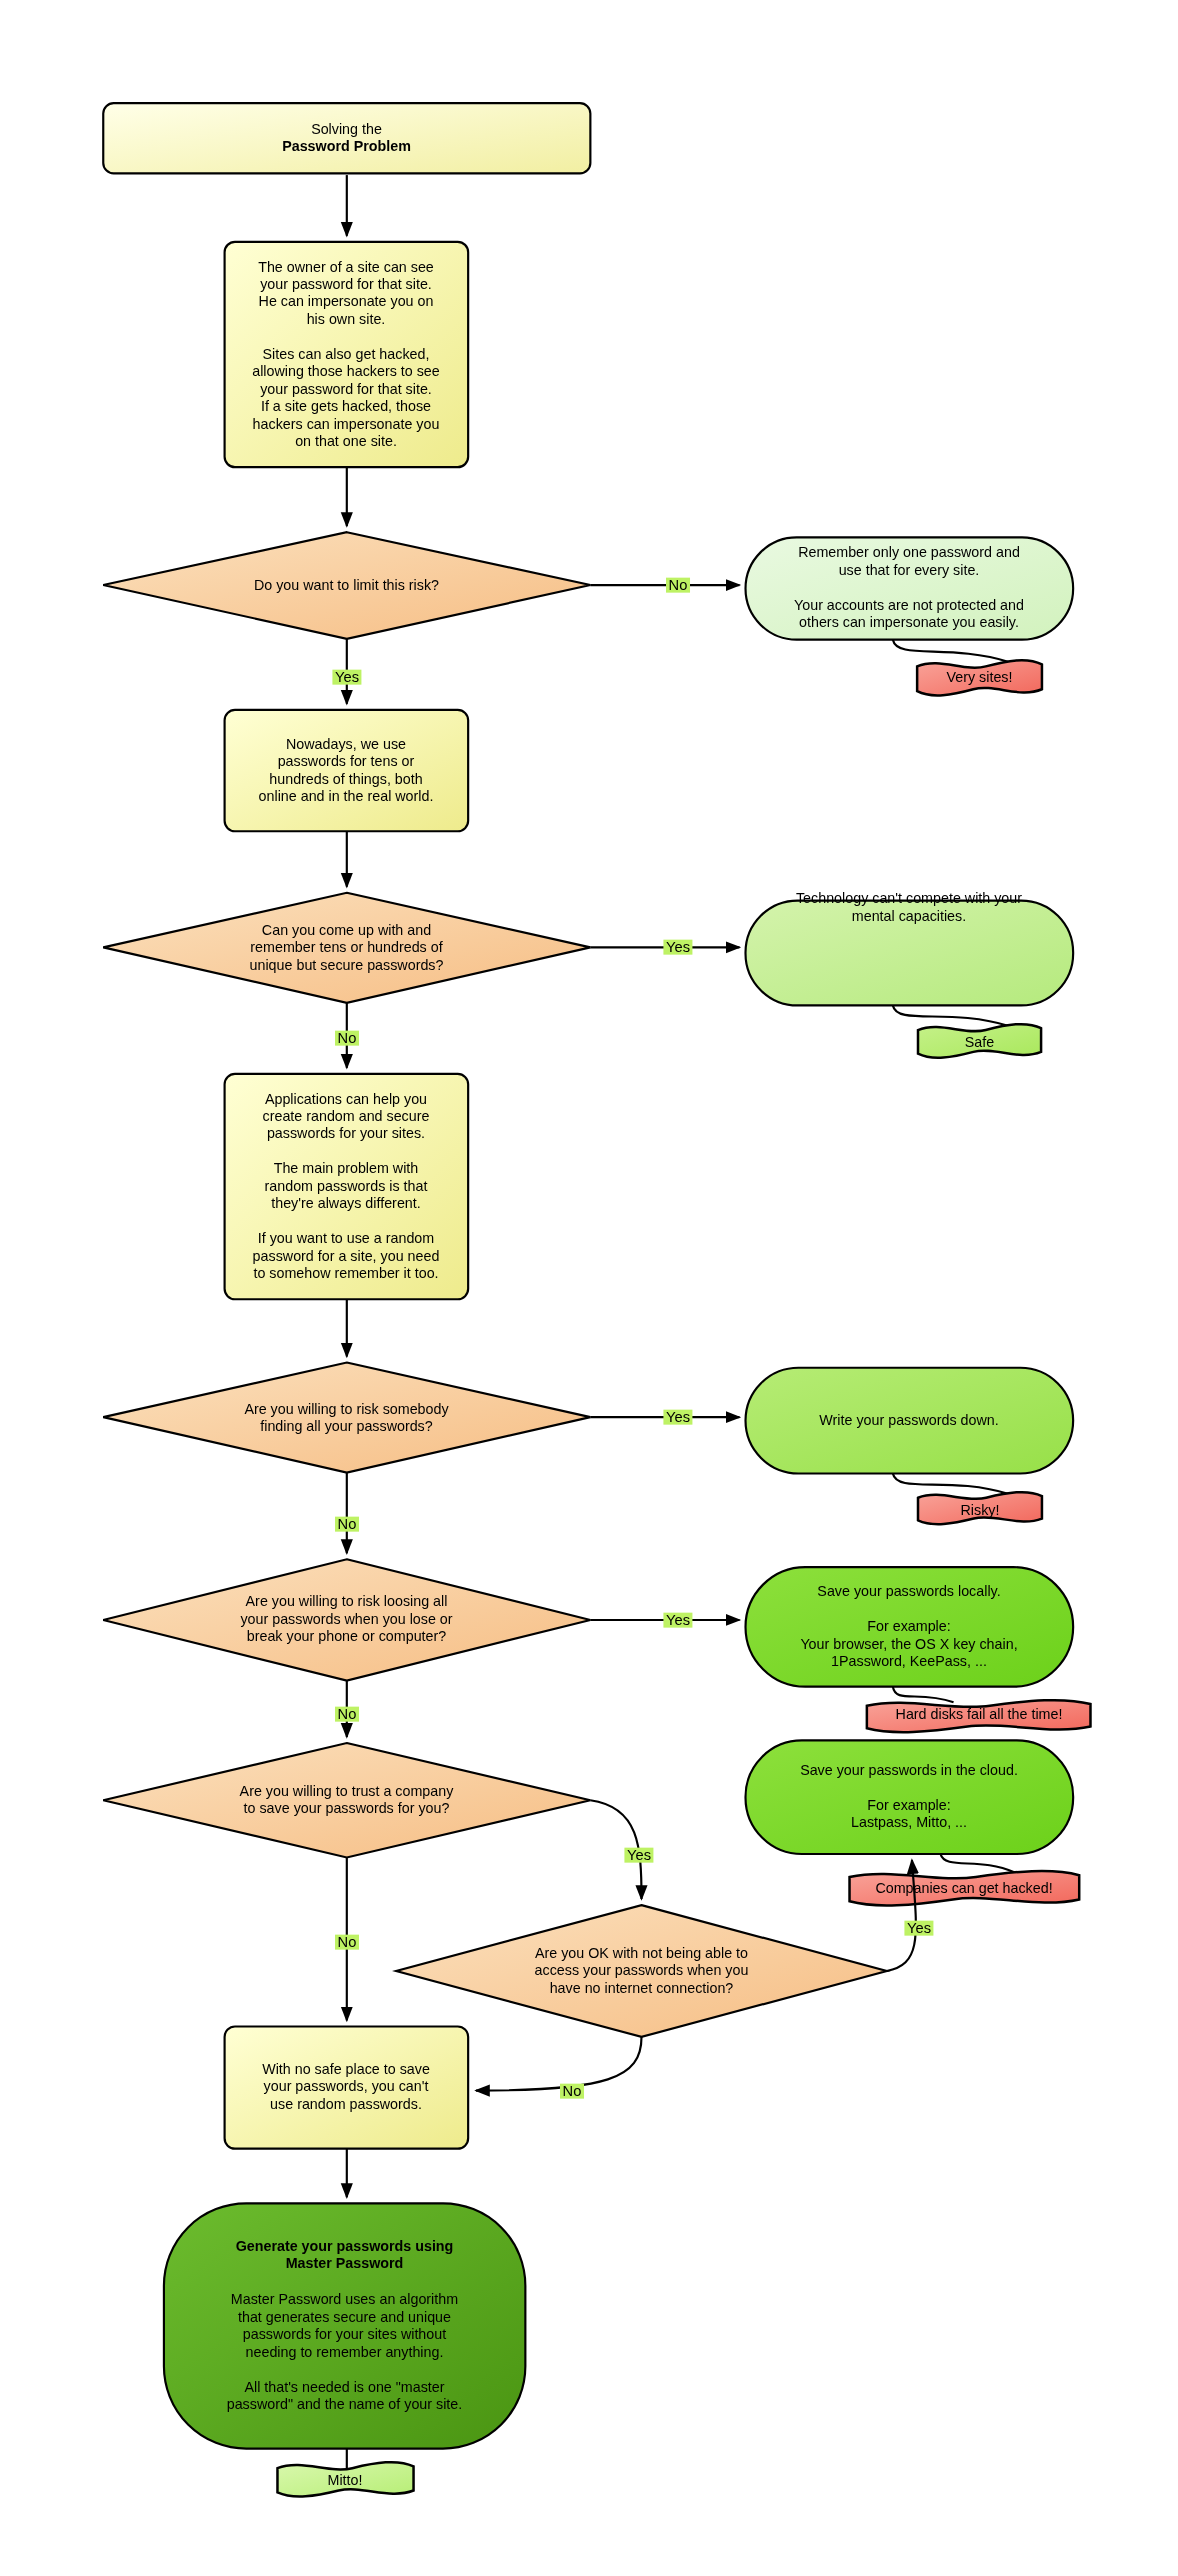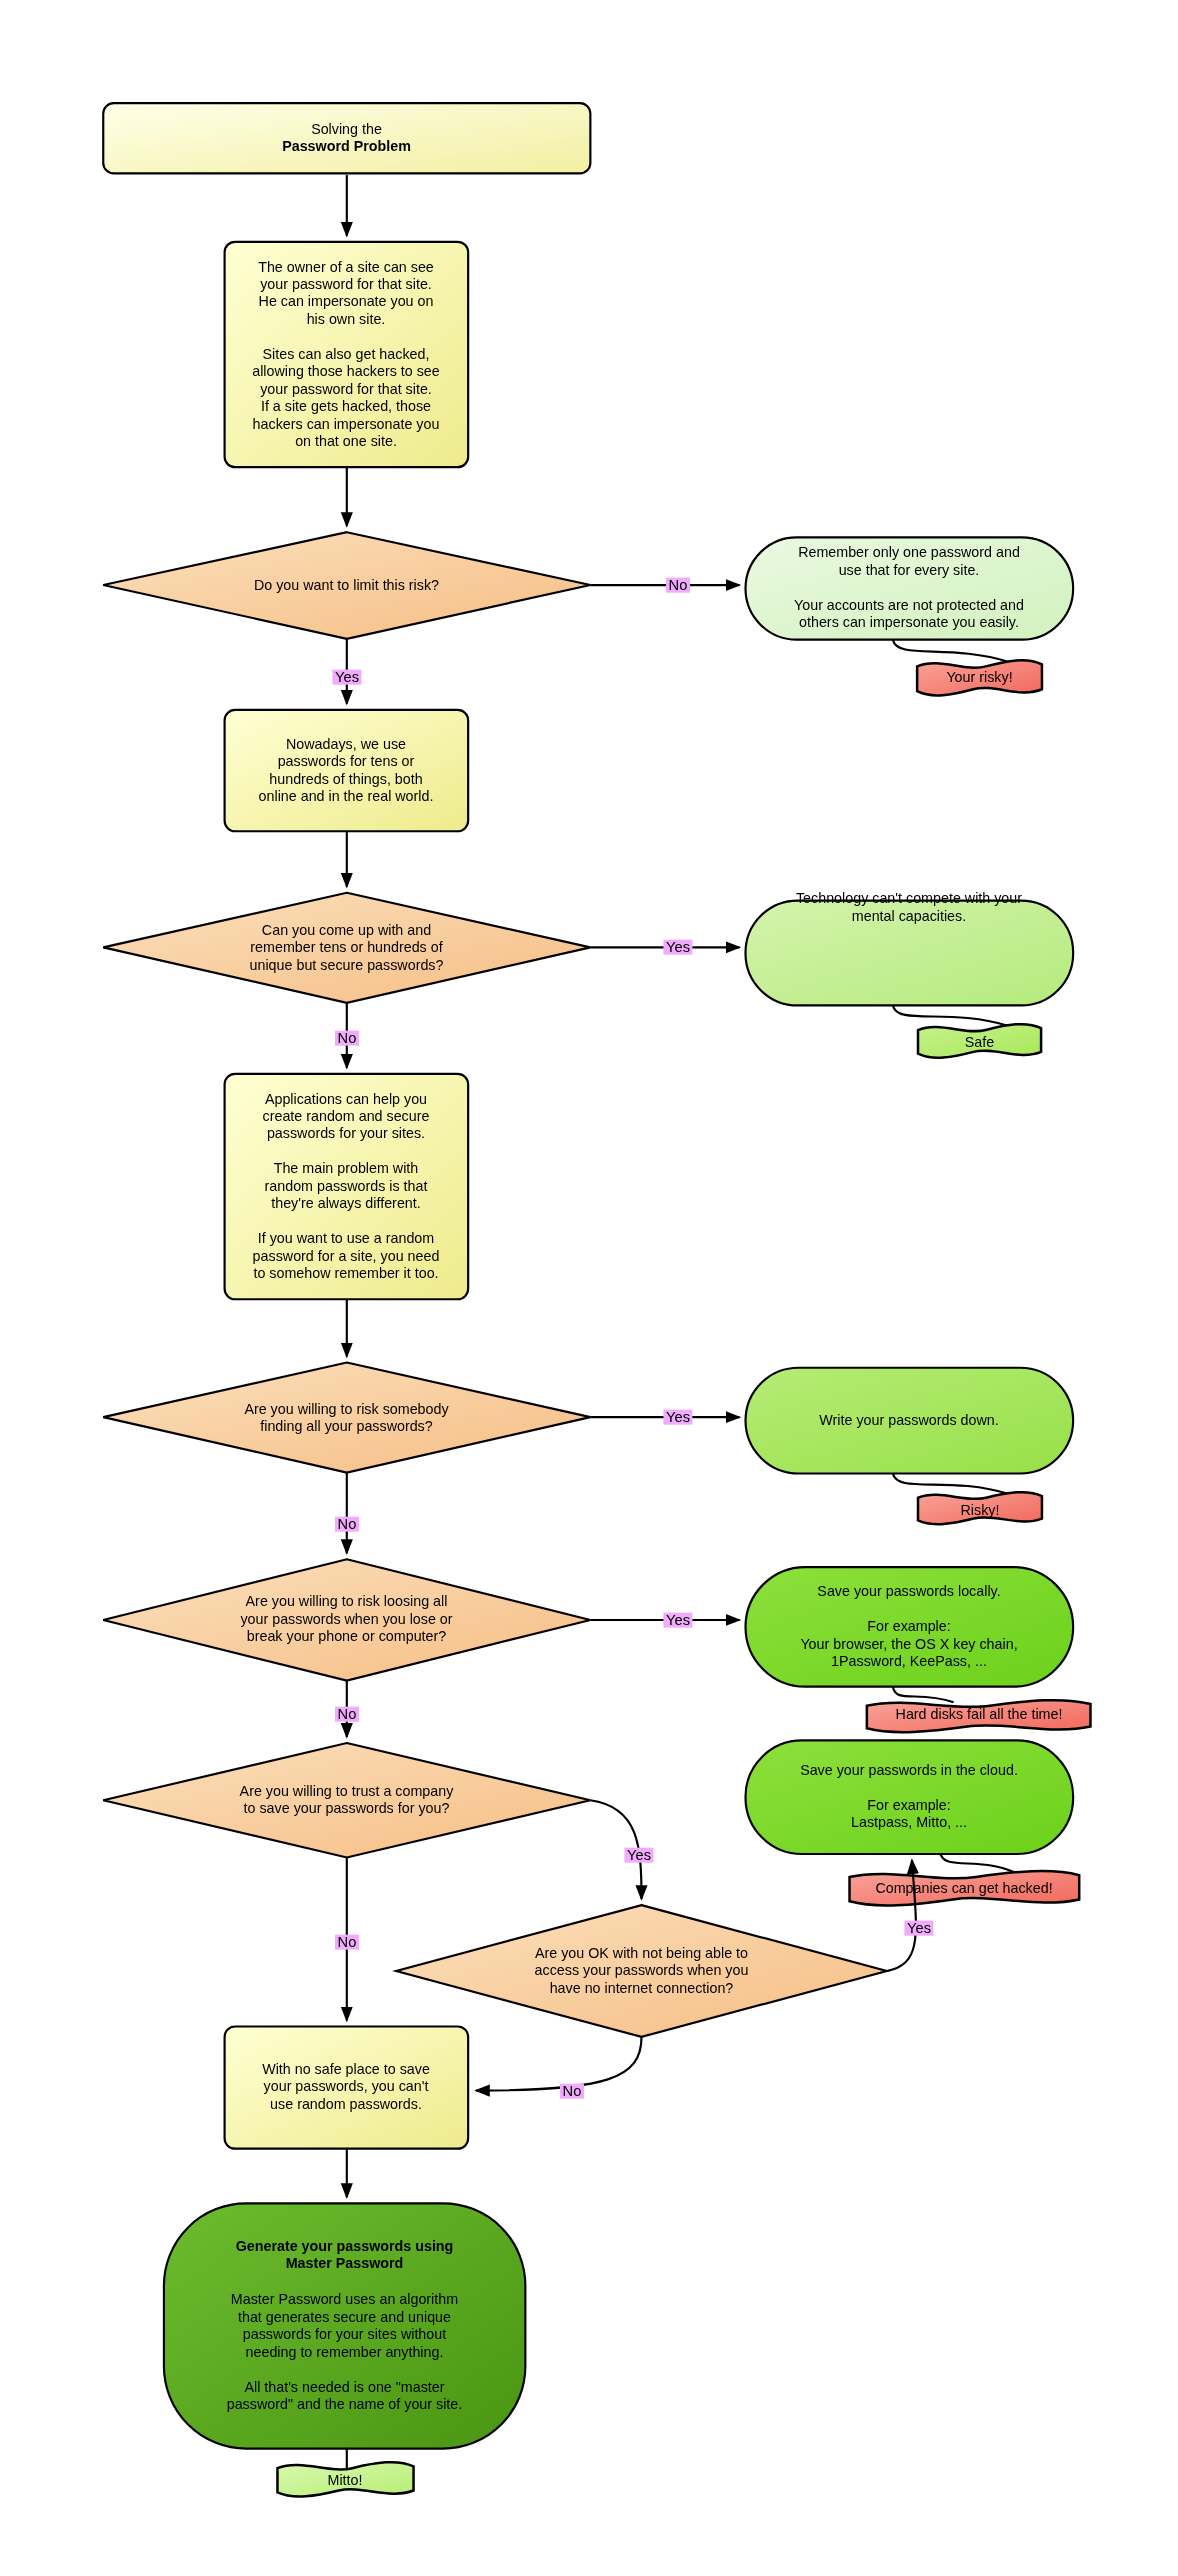--- a/index.html
+++ b/index.html
@@ -9,21 +9,21 @@
   }
   svg.layer { position:absolute; left:0; top:0; width:1179px; height:2576px; }
   .txt {
     position:absolute; display:flex; align-items:center; justify-content:center;
     text-align:center; white-space:pre-line; font-size:14.3px; line-height:1.22;
     pointer-events:none;
   }
   .txt.col { flex-direction:column; }
   .bold { font-weight:bold; }
   .lbl {
-    position:absolute; transform:translate(-50%,-50%); background:#f0abfc;
+    position:absolute; transform:translate(-50%,-50%); background:#bef264;
     padding:0 2.6px; font-size:14.7px; line-height:1; pointer-events:none;
   }
   .big-title { font-weight:bold; margin-bottom:19px; white-space:pre-line; }
   .big-body { white-space:pre-line; }
 </style>
 </head>
 <body>
 
 <div class="canvas">
 
@@ -143,21 +143,21 @@
 your password for that site.
 If a site gets hacked, those
 hackers can impersonate you
 on that one site.</div>
   <div class="txt" style="left:103px; top:532px; width:487px; height:107px;">Do you want to limit this risk?</div>
   <div class="txt" style="left:745px; top:537px; width:328px; height:102px;">Remember only one password and
 use that for every site.
 
 Your accounts are not protected and
 others can impersonate you easily.</div>
-  <div class="txt" style="left:917px; top:660px; width:125px; height:35px;">Your risky!</div>
+  <div class="txt" style="left:917px; top:660px; width:125px; height:35px;">Very sites!</div>
   <div class="txt" style="left:224px; top:710px; width:244px; height:121px;border-radius:12px;">Nowadays, we use
 passwords for tens or
 hundreds of things, both
 online and in the real world.</div>
   <div class="txt" style="left:103px; top:893px; width:487px; height:110px;">Can you come up with and
 remember tens or hundreds of
 unique but secure passwords?</div>
   <div class="txt" style="left:745px; top:855px; width:328px; height:105px;">Technology can't compete with your
 mental capacities.</div>
   <div class="txt" style="left:918px; top:1025px; width:123px; height:35px;">Safe</div>

